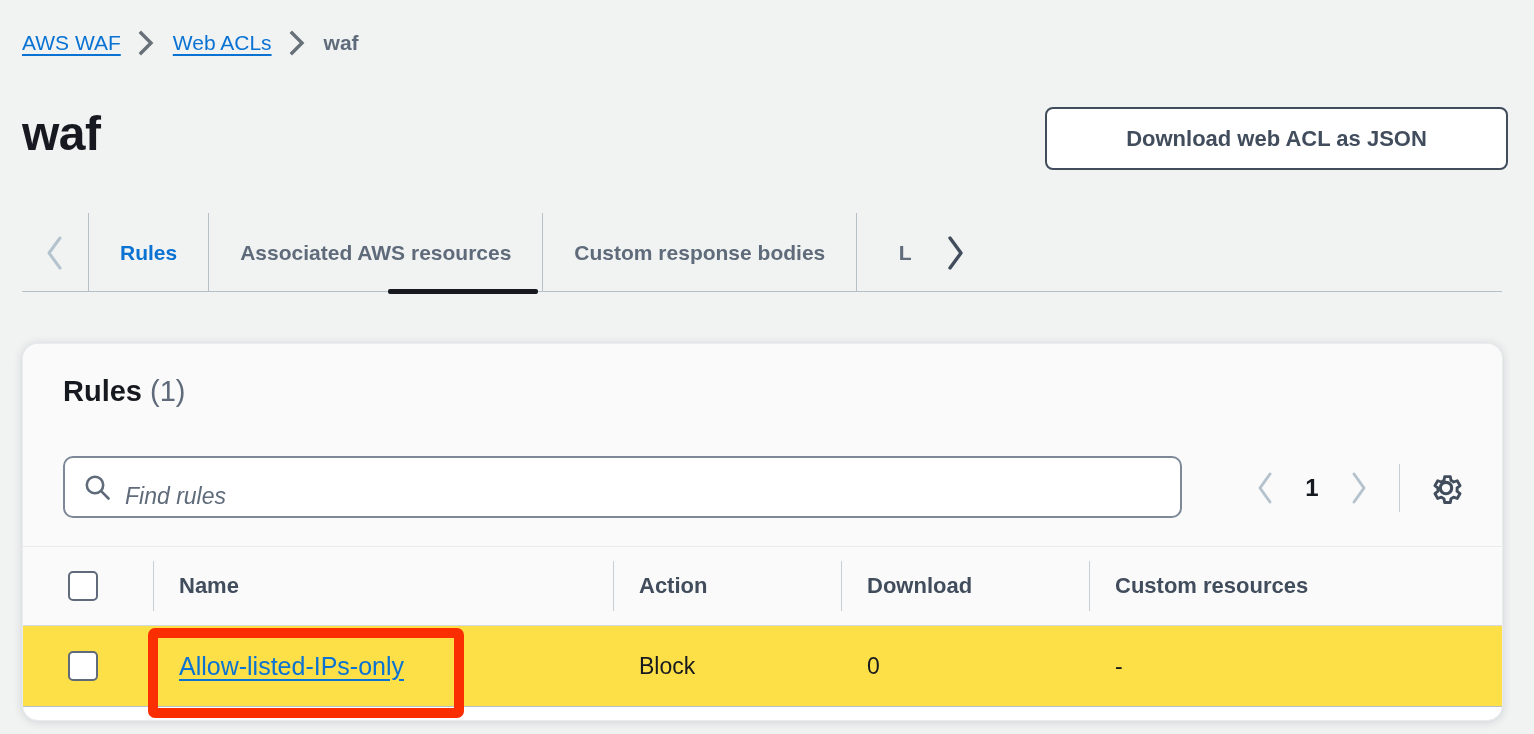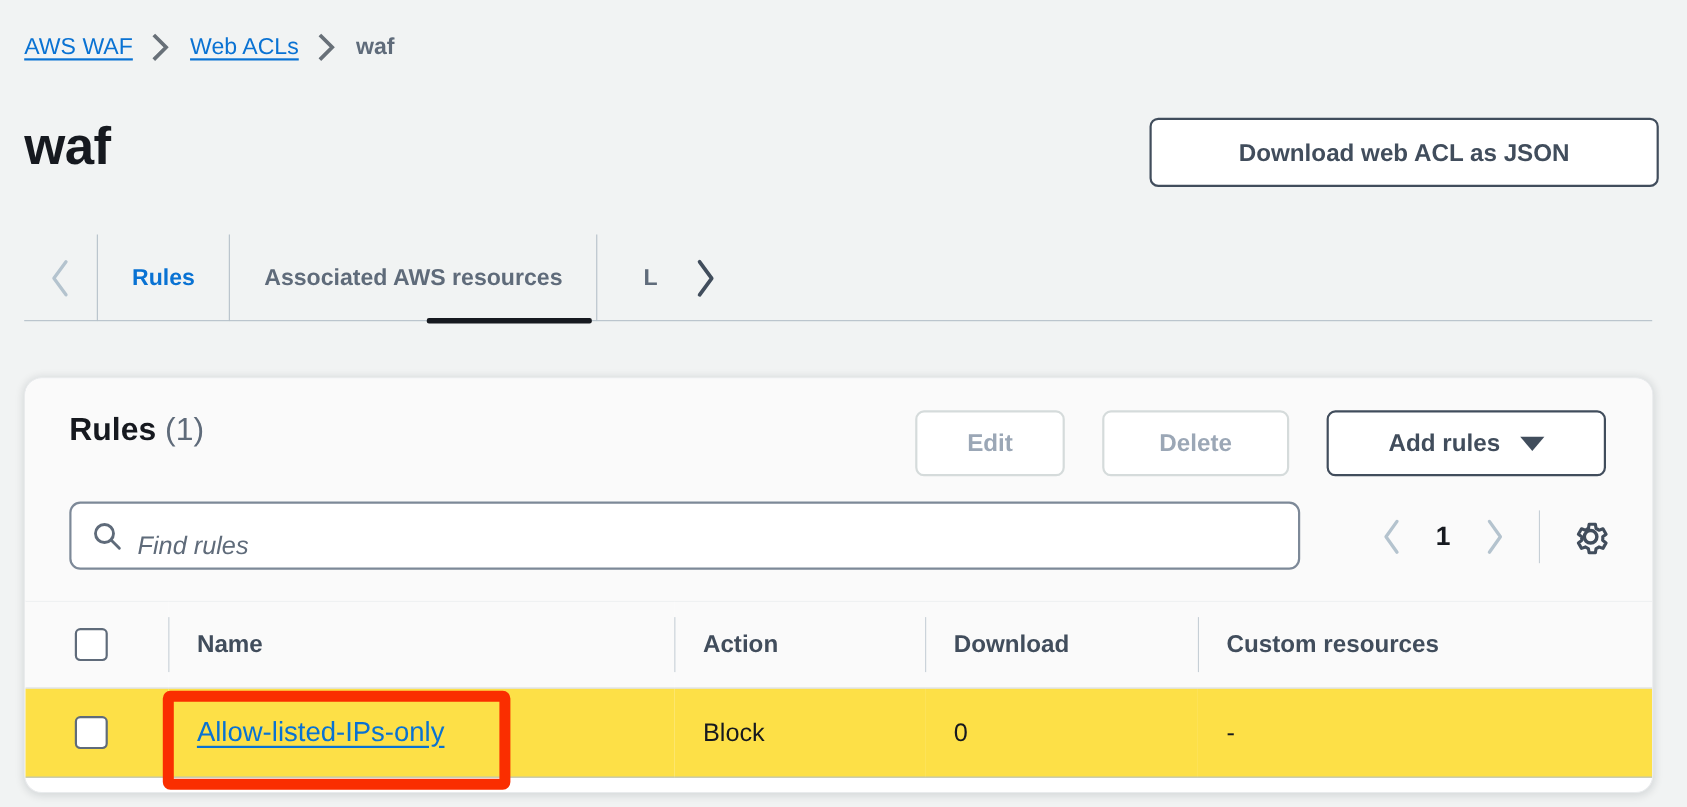--- a/index.html
+++ b/index.html
@@ -388,48 +388,43 @@
       <svg width="24" height="38" viewBox="0 0 24 38" fill="none" aria-hidden="true">
         <path d="M17 4 L6 19 L17 34" stroke="currentColor" stroke-width="3" stroke-linecap="round" stroke-linejoin="round" fill="none"></path>
       </svg>
     </div>
     <div class="tab active">
       <span>Rules</span>
     </div>
     <div class="tab">
       <span>Associated AWS resources</span>
     </div>
+    <div class="tab">
+      <span>Custom response bodies</span>
+    </div>
     <div class="tab clipped">
       <span>L</span>
     </div>
     <div class="tab-scroll right">
       <svg width="24" height="38" viewBox="0 0 24 38" fill="none" aria-hidden="true">
         <path d="M7 4 L18 19 L7 34" stroke="currentColor" stroke-width="3.4" stroke-linecap="round" stroke-linejoin="round" fill="none"></path>
       </svg>
     </div>
   </div>
   <div class="tabs-underline">
     <div class="tab-active-bar"></div>
   </div>
 </div>
 
 <div class="panel">
 
   <div class="panel-header">
     <div class="panel-title">
       <span>Rules</span>
       <span class="count">(1)</span>
-    </div>
-    <div class="header-actions">
-      <div class="btn disabled btn-edit">Edit</div>
-      <div class="btn disabled btn-delete">Delete</div>
-      <div class="btn btn-add">
-        <span>Add rules</span>
-        <span class="caret"></span>
-      </div>
     </div>
   </div>
 
   <div class="filter-row">
     <div class="search-box">
       <span class="search-icon">
         <svg width="28" height="28" viewBox="0 0 28 28" fill="none" aria-hidden="true">
           <circle cx="12" cy="12" r="8.2" stroke="currentColor" stroke-width="2.6" fill="none"></circle>
           <path d="M18.2 18.2 L25.5 25.5" stroke="currentColor" stroke-width="2.6" stroke-linecap="round"></path>
         </svg>

